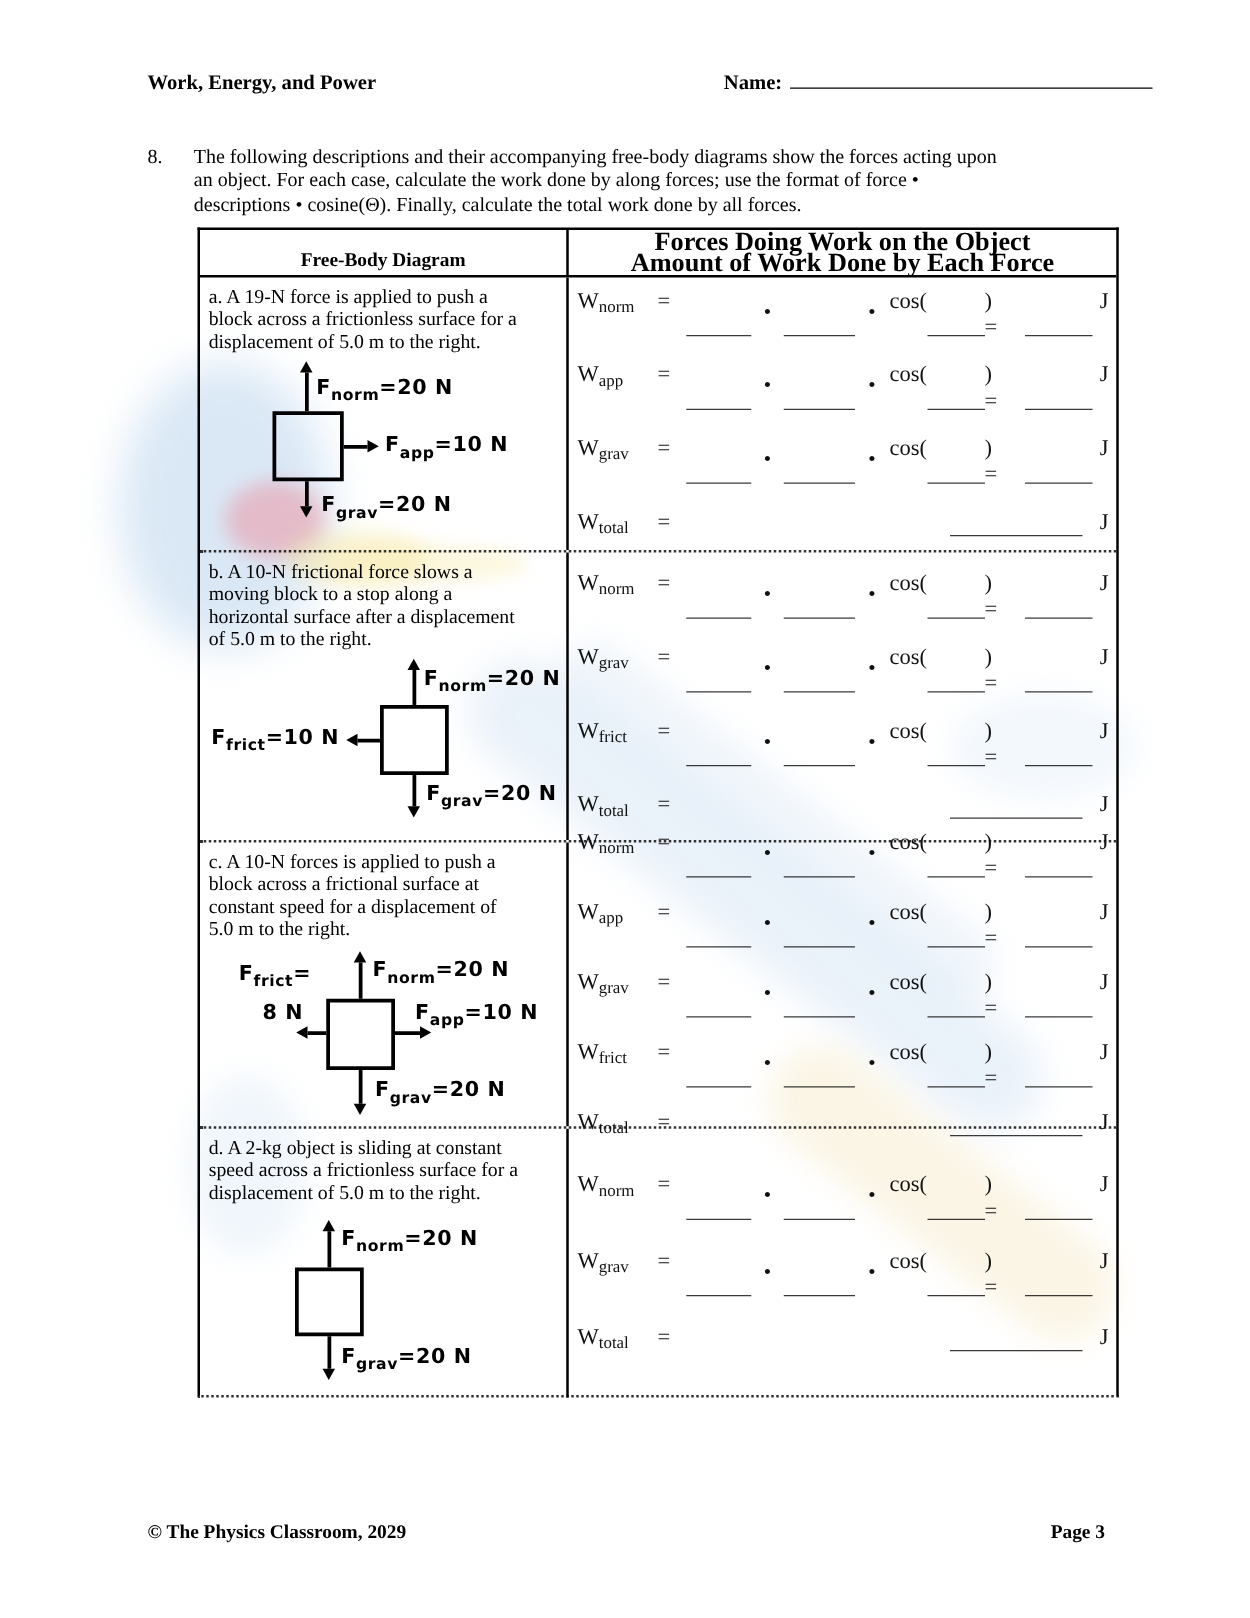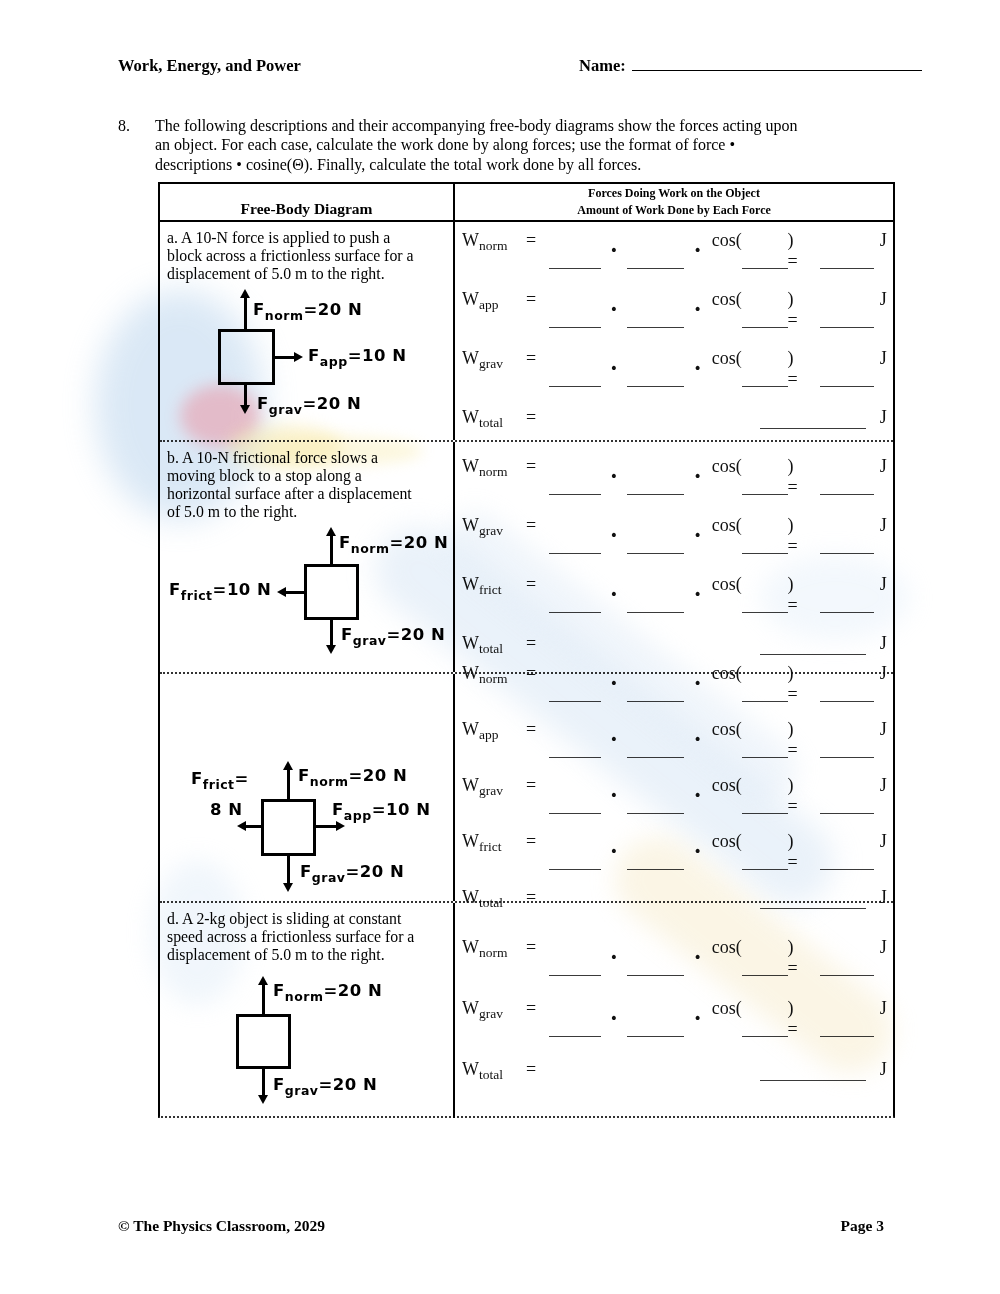--- a/index.html
+++ b/index.html
@@ -28,21 +28,21 @@
   .sheet-table { position:absolute; left:158px; top:182px; width:737px; height:936px;
     border:2px solid #000; border-bottom:2px dotted #333; }
   .trow { display:flex; width:100%; }
   .cell-l { width:295px; min-width:295px; border-right:2px solid #000; position:relative; }
   .cell-r { flex:1; position:relative; display:flex; flex-direction:column; justify-content:center;
             padding:8px 13px 8px 7px; }
   .thead { height:38px; border-bottom:2px solid #000; }
   .thead .cell-l { display:flex; align-items:flex-end; justify-content:center; padding-bottom:2px;
                    font-weight:bold; font-size:15.5px; }
   .thead .cell-r { justify-content:center; padding:2px 0; text-align:center; font-weight:bold;
-                   font-size:12px; line-height:17px; }
+                   font-size:21px; line-height:17px; }
   .rowa { height:218px; }
   .rowb { height:232px; border-top:2px dotted #333; }
   .rowc { height:229px; border-top:2px dotted #333; }
   .rowd { height:217px; border-top:2px dotted #333; }
 
   .desc { position:absolute; left:7px; top:7px; width:282px; font-size:15.8px; line-height:18px; }
 
   
   .fblock { position:absolute; border:3px solid #000; background:transparent; }
   .ar { position:absolute; background:#000; }
@@ -105,21 +105,21 @@
       </div>
       <div class="cell-r">
         <div>Forces Doing Work on the Object</div>
         <div>Amount of Work Done by Each Force</div>
       </div>
     </div>
 
     <div class="trow rowa">
       <div class="cell-l">
         <div class="desc">
-          <div>a.  A 10-N force is applied to push a</div>
+          <div>a.  A 19-N force is applied to push a</div>
           <div>block across a frictionless surface for a</div>
           <div>displacement of 5.0 m to the right.</div>
         </div>
         <div class="fblock" style="left:58px;top:107px;width:57px;height:56px;"></div>
         <div class="ar up" style="left:84px;top:76px;height:31px;"></div>
         <span class="flabel" style="left:93px;top:78px;"><span>F</span><sub>norm</sub><span>=20 N</span></span>
         <div class="ar right" style="left:115px;top:134px;width:19px;"></div>
         <span class="flabel" style="left:148px;top:124px;"><span>F</span><sub>app</sub><span>=10 N</span></span>
         <div class="ar down" style="left:84px;top:163px;height:20px;"></div>
         <span class="flabel" style="left:97px;top:172px;"><span>F</span><sub>grav</sub><span>=20 N</span></span>
@@ -233,20 +233,26 @@
           <span class="wlbl"><span>W</span><sub>total</sub></span>
           <span class="eqs">=</span>
           <span class="blank btot"></span>
           <span class="unit">J</span>
         </div>
       </div>
     </div>
 
     <div class="trow rowc">
       <div class="cell-l">
+        <div class="desc">
+          <div>c.  A 10-N forces is applied to push a</div>
+          <div>block across a frictional surface at</div>
+          <div>constant speed for a displacement of</div>
+          <div>5.0 m to the right.</div>
+        </div>
         <div class="fblock" style="left:101px;top:125px;width:55px;height:57px;"></div>
         <div class="ar up" style="left:127px;top:96px;height:29px;"></div>
         <span class="flabel" style="left:138px;top:92px;"><span>F</span><sub>norm</sub><span>=20 N</span></span>
         <span class="flabel" style="left:31px;top:95px;"><span>F</span><sub>frict</sub><span>=</span></span>
         <span class="flabel" style="left:50px;top:126px;">8 N</span>
         <div class="ar left" style="left:86px;top:151px;width:15px;"></div>
         <div class="ar right" style="left:156px;top:151px;width:20px;"></div>
         <span class="flabel" style="left:172px;top:126px;"><span>F</span><sub>app</sub><span>=10 N</span></span>
         <div class="ar down" style="left:127px;top:182px;height:27px;"></div>
         <span class="flabel" style="left:140px;top:188px;"><span>F</span><sub>grav</sub><span>=20 N</span></span>

